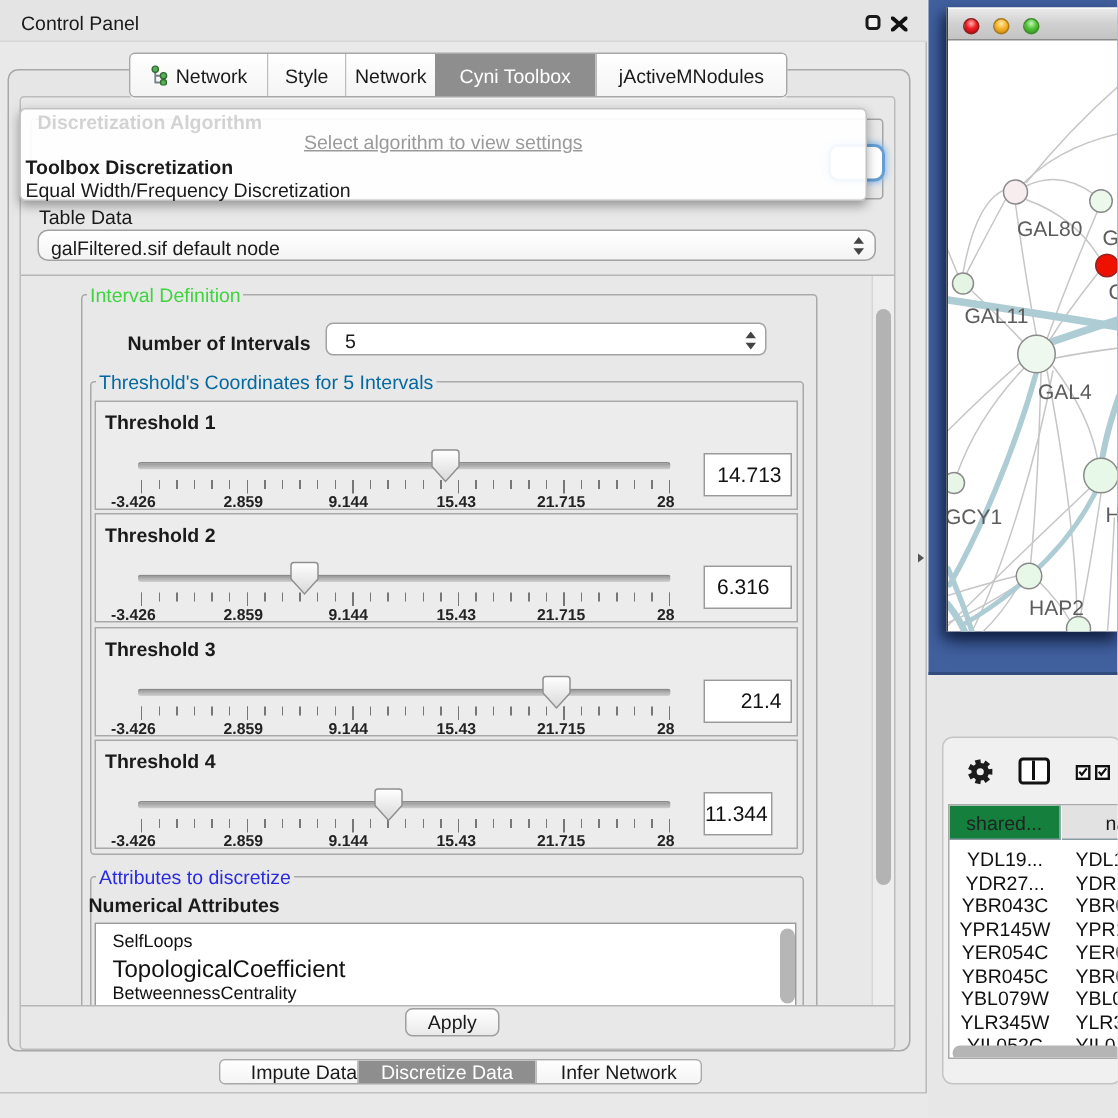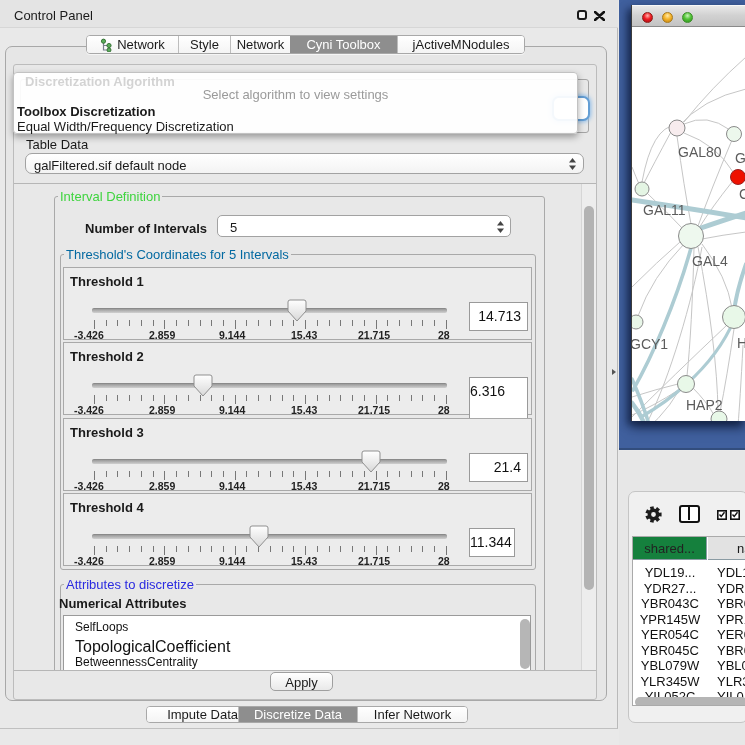--- a/index.html
+++ b/index.html
@@ -19,21 +19,21 @@
     <div class="abs" style="left:577px;top:10px;width:10px;height:10px;border:2px solid #1a1a1a;border-radius:3px;background:#f2f2f2;"></div>
     <svg class="abs" style="left:594px;top:11px" width="11" height="10" viewBox="0 0 11 10">
       <path d="M1 1 L10 9 M10 1 L1 9" stroke="#111" stroke-width="2.6" stroke-linecap="round"></path>
     </svg>
   </div>
 
   <div class="abs" style="left:5px;top:46px;width:602px;height:655px;background:#e6e6e6;border:1px solid #a8a8a8;border-radius:7px;"></div>
 
   <div class="abs" style="left:13px;top:64px;width:584px;height:636px;background:#e8e8e8;border:1px solid #bcbcbc;border-radius:3px;"></div>
 
-  <div class="abs" style="left:86px;top:35px;height:19px;display:flex;border:1px solid #a8a8a8;border-radius:4px;overflow:hidden;background:#fff;box-shadow:0 1px 0 rgba(255,255,255,0.6);">
+  <div class="abs" style="left:86px;top:35px;height:30px;display:flex;border:1px solid #a8a8a8;border-radius:4px;overflow:hidden;background:#fff;box-shadow:0 1px 0 rgba(255,255,255,0.6);">
     <div style="width:92px;display:flex;align-items:center;justify-content:center;border-right:1px solid #bdbdbd;background:linear-gradient(#ffffff,#f4f4f4);">
       <svg width="13" height="14" viewBox="0 0 13 14" style="margin-right:4px;">
         <path d="M3.5 4 L3.5 12.5 M3.5 7.5 L8.5 7.5 M3.5 12 L8.5 12" stroke="#78808c" stroke-width="1.2" fill="none"></path>
         <circle cx="3.5" cy="3.2" r="2.1" fill="#5aad5a" stroke="#2f6b2f" stroke-width="0.9"></circle>
         <circle cx="9" cy="7.5" r="2.1" fill="#5aad5a" stroke="#2f6b2f" stroke-width="0.9"></circle>
         <circle cx="9" cy="12" r="2" fill="#5aad5a" stroke="#2f6b2f" stroke-width="0.9"></circle>
       </svg>
       <span class="b13">Network</span>
     </div>
     <div style="width:52px;display:flex;align-items:center;justify-content:center;border-right:1px solid #bdbdbd;background:linear-gradient(#ffffff,#f4f4f4);">
@@ -129,21 +129,21 @@
           </defs>
       </svg>
       <div class="abs" style="left:0;top:61px;width:469px;">
         <span class="abs" style="font-size:10.5px;font-weight:bold;color:#222;left:10px;">-3.426</span>
         <span class="abs" style="font-size:10.5px;font-weight:bold;color:#222;left:85px;">2.859</span>
         <span class="abs" style="font-size:10.5px;font-weight:bold;color:#222;left:155px;">9.144</span>
         <span class="abs" style="font-size:10.5px;font-weight:bold;color:#222;left:227px;">15.43</span>
         <span class="abs" style="font-size:10.5px;font-weight:bold;color:#222;left:294px;">21.715</span>
         <span class="abs" style="font-size:10.5px;font-weight:bold;color:#222;left:374px;">28</span>
       </div>
-      <div class="abs" style="left:405px;top:34px;width:59px;height:42px;background:#fff;border:1px solid #9a9a9a;text-align:left;">
+      <div class="abs" style="left:405px;top:34px;width:59px;height:29px;background:#fff;border:1px solid #9a9a9a;text-align:center;">
         <span style="font-size:14px;color:#111;line-height:27px;padding-right:6px;display:block;">6.316</span>
       </div>
     </div>
 
     <div class="abs" style="left:49px;top:234px;width:469px;height:73px;border:1px solid #a9a9a9;background:#ececec;">
       <div class="abs b13 bold" style="left:6px;top:6px;">Threshold 3</div>
       <div class="abs" style="left:28px;top:40px;width:355px;height:5px;border-radius:2px;background:linear-gradient(#9a9a9a,#d0d0d0);border-top:1px solid #8a8a8a;"></div>
       <div class="abs" style="left:30px;top:52px;width:353px;height:6px;background:repeating-linear-gradient(90deg,#777 0px,#777 1px,transparent 1px,transparent 11.73px);"></div>
       <div class="abs" style="left:30px;top:52px;width:353px;height:9px;background:repeating-linear-gradient(90deg,#777 0px,#777 1px,transparent 1px,transparent 70.38px);"></div>
       <svg class="abs" style="left:297px;top:31px;" width="20" height="23" viewBox="0 0 20 23">
@@ -217,21 +217,21 @@
     <div style="width:118px;display:flex;align-items:center;justify-content:center;background:#8e8e8e;">
         <span class="b13" style="color:#fff;">Discretize Data</span>
       </div>
     <div style="width:110px;display:flex;align-items:center;justify-content:center;background:linear-gradient(#ffffff,#f4f4f4);border-left:1px solid #bdbdbd;">
         <span class="b13">Infer Network</span>
       </div>
   </div>
 
   <div class="abs" style="left:13px;top:72px;width:565px;height:62px;background:rgba(255,255,255,0.93);border:1px solid #c2c2c2;border-radius:4px;box-shadow:0 3px 7px rgba(0,0,0,0.35);">
     <div class="abs b13 bold" style="left:11px;top:1px;color:rgba(60,60,60,0.22);">Discretization Algorithm</div>
-    <div class="abs" style="left:0;top:14px;width:563px;text-align:center;font-size:13px;color:#9a9a9a;">Select algorithm to view settings</div>
+    <div class="abs" style="left:0;top:14px;width:563px;text-align:center;font-size:13px;color:#9a9a9a;text-decoration:underline;">Select algorithm to view settings</div>
     <div class="abs b13 bold" style="left:3px;top:31px;">Toolbox Discretization</div>
     <div class="abs b13" style="left:3px;top:46px;">Equal Width/Frequency Discretization</div>
   </div>
 
   <svg class="abs" style="left:611px;top:368px;" width="6" height="8" viewBox="0 0 6 8">
       <path d="M1 1 L5 4 L1 7 Z" fill="#555"></path>
     </svg>
 </div>
 
 <div class="abs" style="left:619px;top:0;width:126px;height:450px;background:#40609e;border-bottom:2px solid #324d7d;overflow:hidden;">

